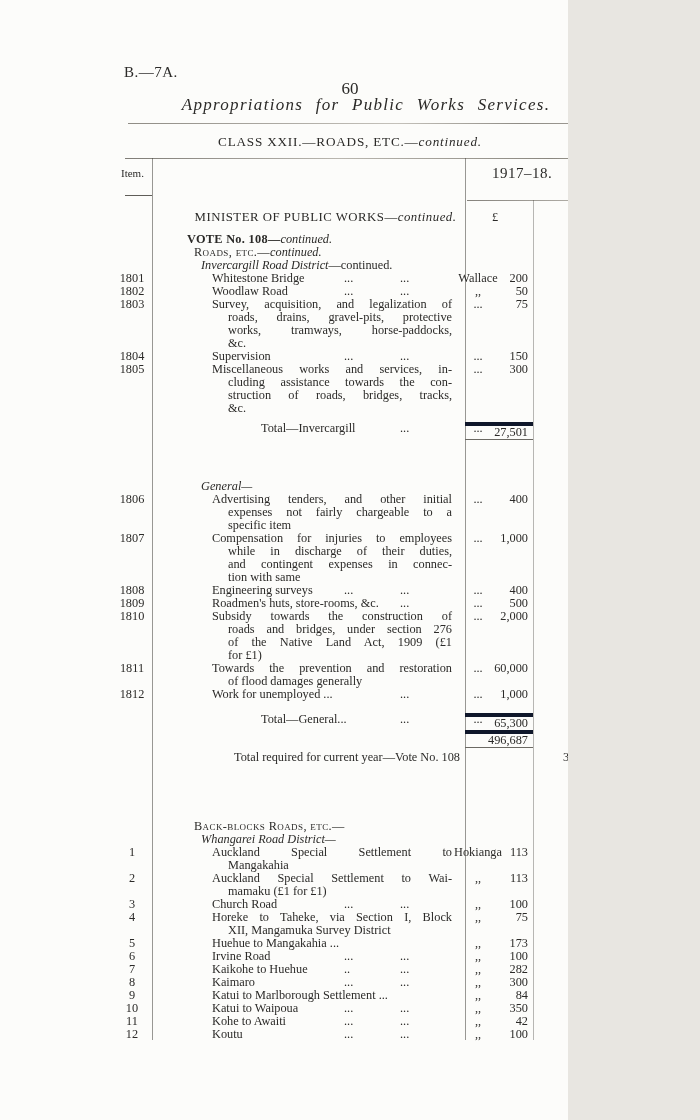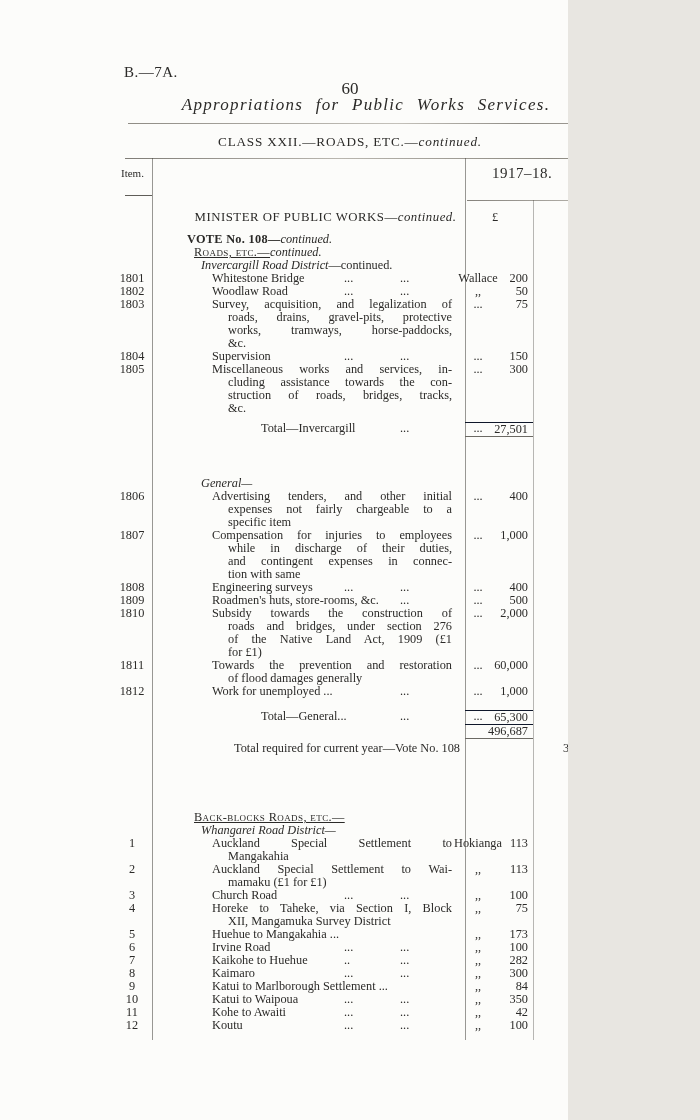--- a/index.html
+++ b/index.html
@@ -37,30 +37,30 @@
               transform:rotate(32deg);border-radius:2px;}
   #pen-dash{left:678px;top:1009px;width:15px;height:3px;background:#3d3c39;
             transform:rotate(-8deg);border-radius:2px;}
   
   #rows{position:absolute;left:115px;top:205px;width:560px;font-size:12.3px;line-height:13px;}
   .row{display:grid;grid-template-columns:37px 313px 68px 142px;}
   .gap{width:100%;}
   .c-item{text-align:center;padding-right:3px;font-family:Liberation Serif, serif;}
   .c-body{position:relative;margin-left:34px;}
   .c-a1{text-align:right;padding-right:5px;}
-  .c-a1.rt{border-top:1px solid #0f172a;}
+  .c-a1.rt{border-top:4px solid #0f172a;}
   .c-a1.rb{border-bottom:1px solid #6b6963;}
   .c-a2{padding-left:30px;}
   .k-head .head-text{text-align:center;letter-spacing:.5px;font-size:12.8px;}
   .k-head .c-a1{text-align:center;padding-right:8px;}
   .k-head .c-a2{padding-left:50px;}
   .vote-text{margin-left:1px;}
   .b{font-weight:bold;letter-spacing:.3px;}
   .sc-text{margin-left:8px;}
-  .sc{font-variant:small-caps;letter-spacing:.4px;text-decoration:underline;}
+  .sc{font-variant:small-caps;letter-spacing:.4px;}
   .it{font-style:italic;}
   .district-text{margin-left:15px;}
   .desc{margin-left:26px;width:240px;}
   .dline.cont{padding-left:16px;}
   .dline.jl{text-align:justify;text-align-last:justify;}
   .slot{position:absolute;top:0;}
   .slot.d1{left:158px;}
   .slot.d2{left:214px;}
   .slot.loc{left:264px;width:56px;text-align:center;}
   .total-label{margin-left:75px;}

